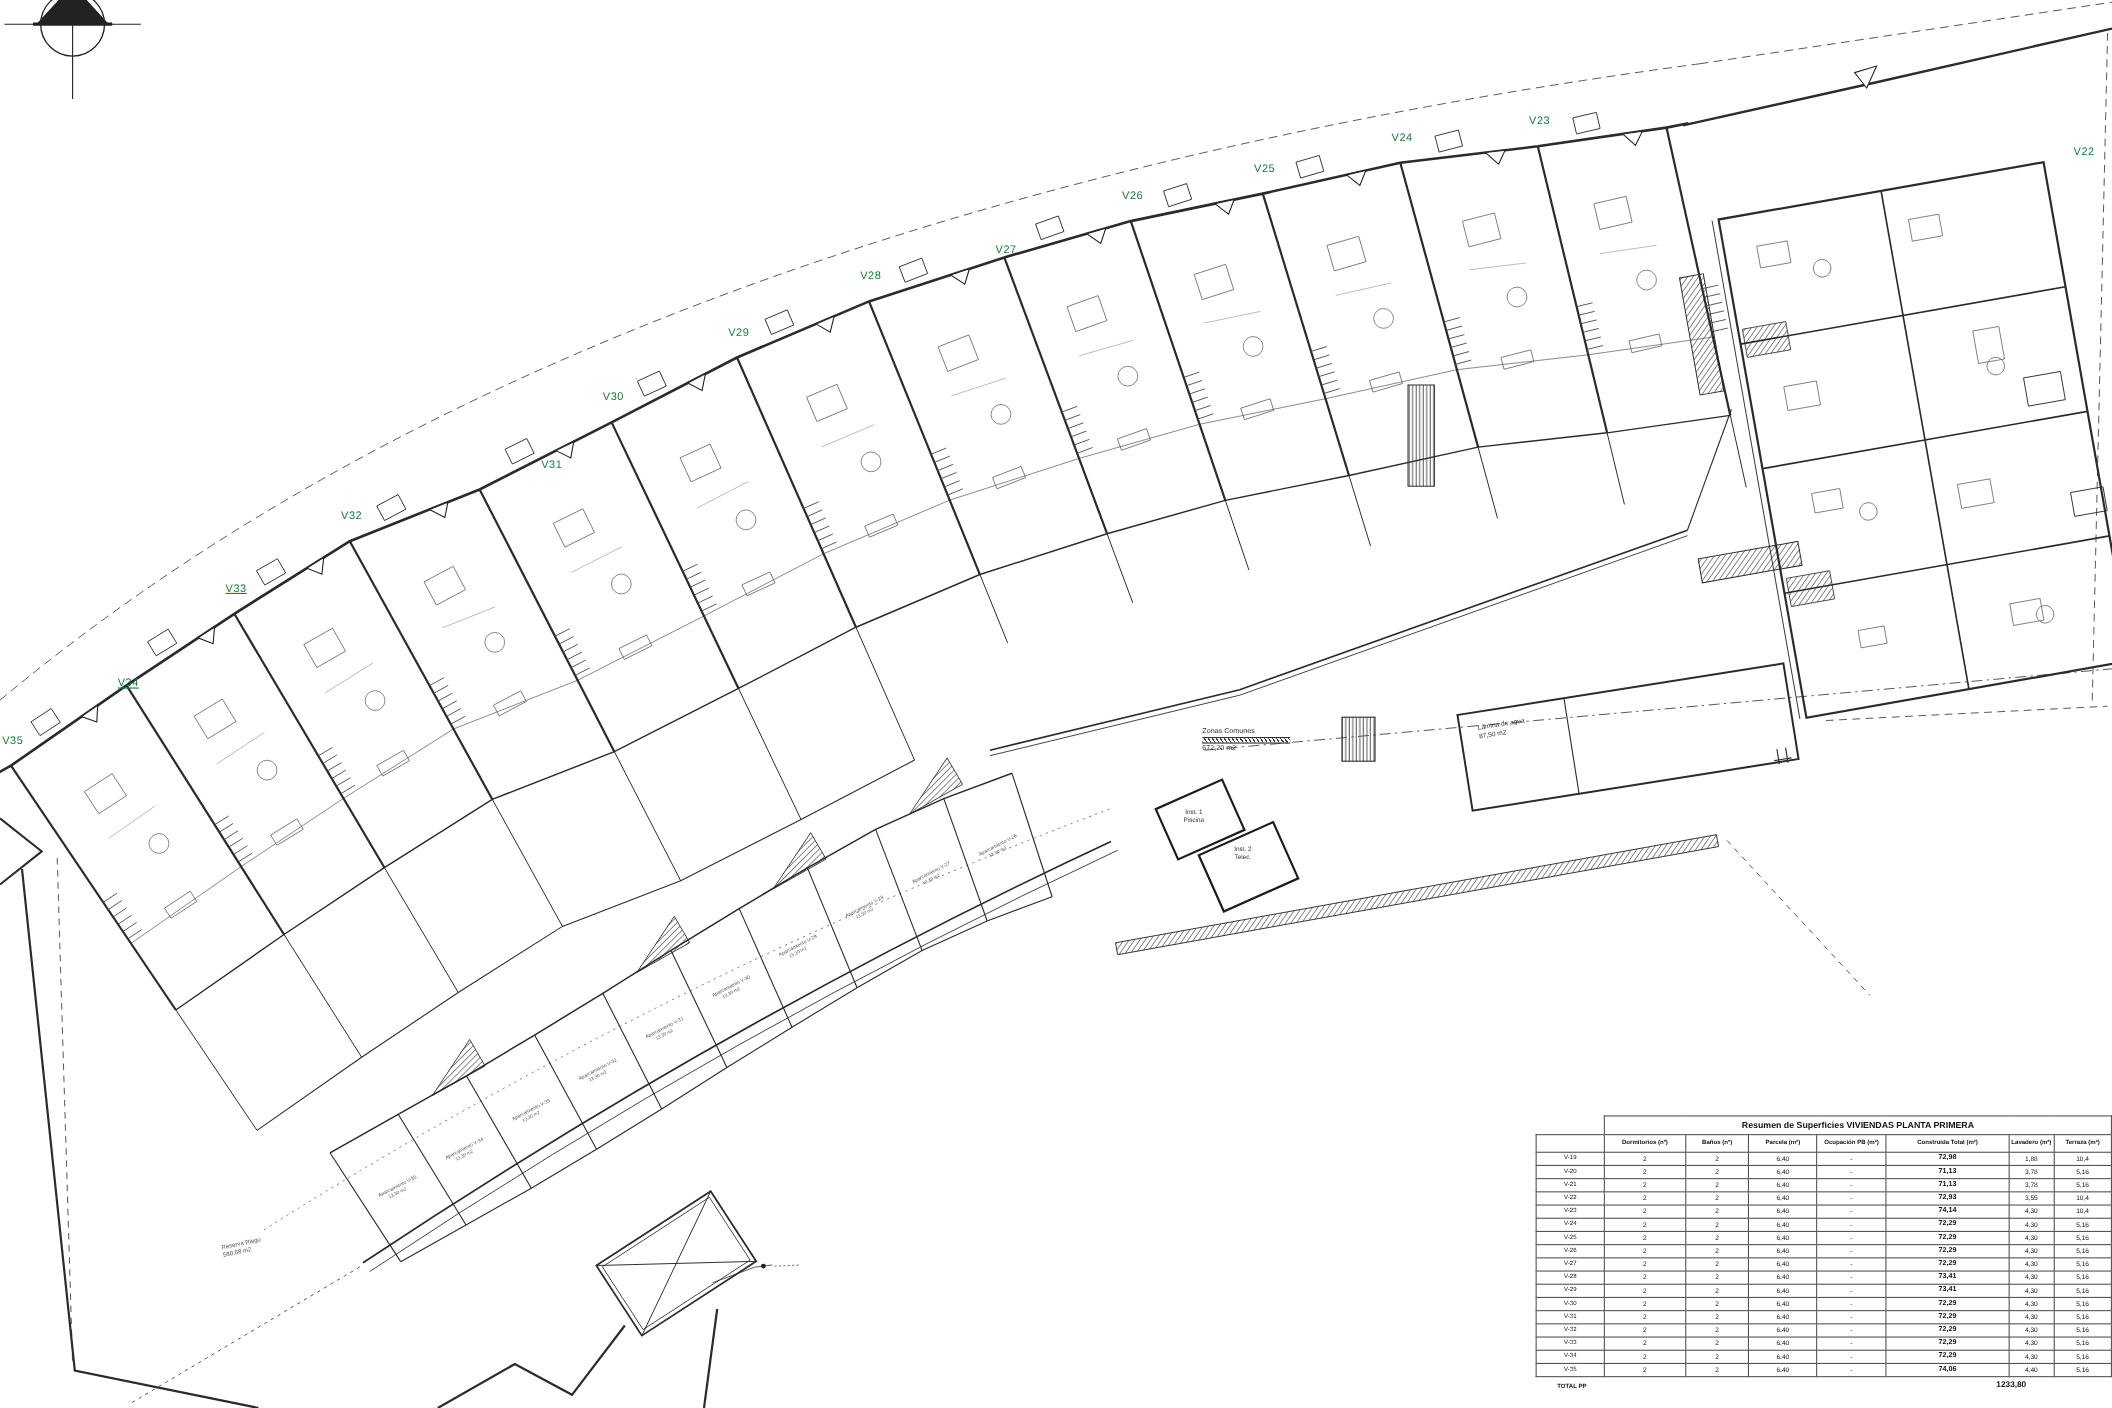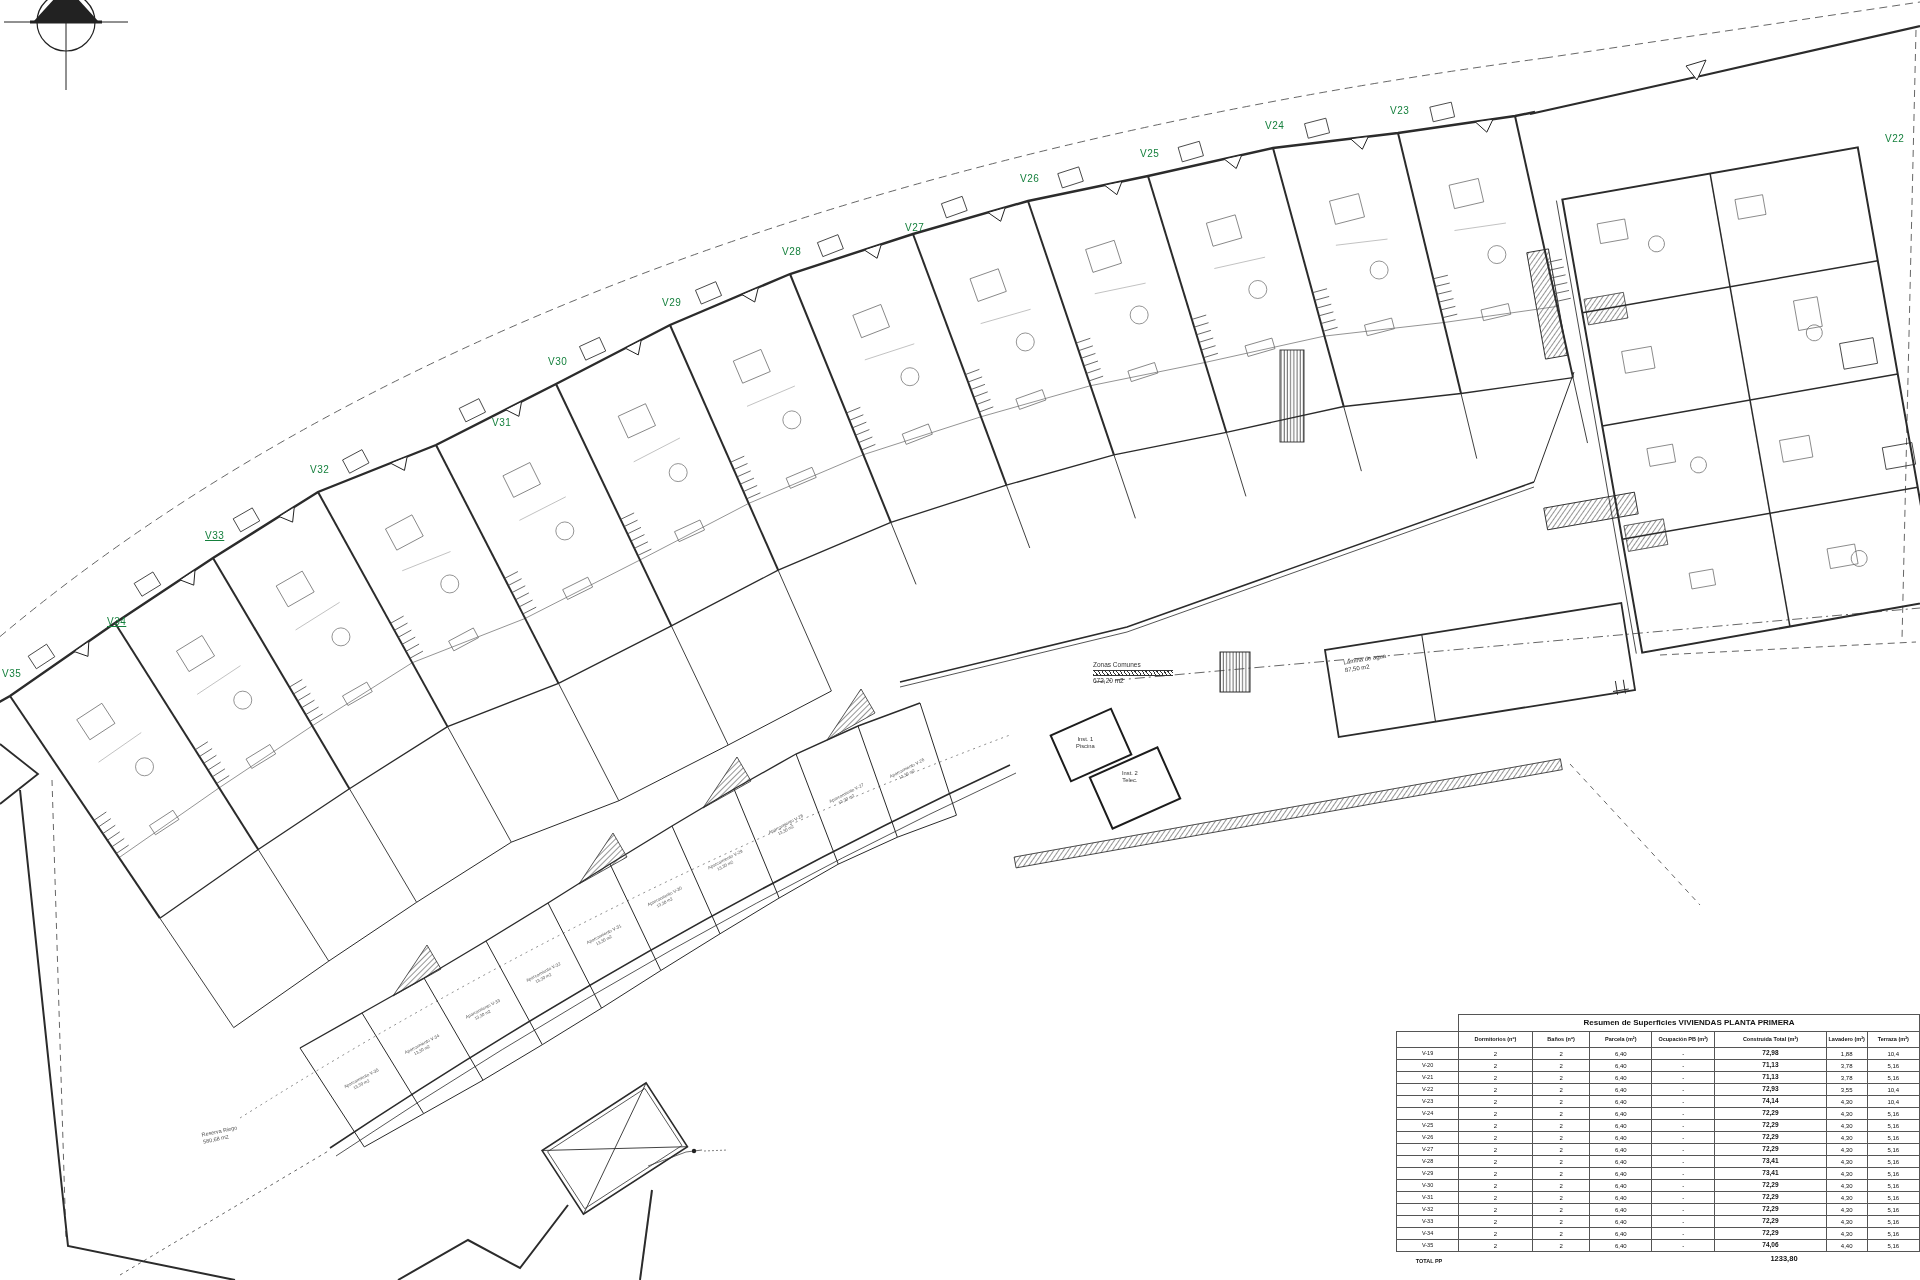--- a/index.html
+++ b/index.html
@@ -17,21 +17,21 @@
   table{border-collapse:collapse;table-layout:fixed;font-family:"Liberation Sans",sans-serif;}
   td,th{border:0.5px solid #555;padding:0;margin:0;height:11px;line-height:1;
         font-size:6px;text-align:center;color:#111;overflow:hidden;white-space:nowrap;}
   td.rowlbl{font-size:5.5px;}
   td.constr{font-weight:bold;font-size:6.5px;}
   tr.hdr td{font-size:5.5px;font-weight:bold;height:15px;}
   td.title{font-size:8px;font-weight:bold;height:16px;text-align:center;}
   td.blank{border:none;background:transparent;}
   .totlbl{position:absolute;left:1396px;top:1258px;width:66px;text-align:center;
           font-size:5.5px;font-weight:bold;color:#111;}
-  .totval{position:absolute;left:1726px;top:1254px;width:116px;text-align:center;
+  .totval{position:absolute;left:1726px;top:1254px;width:116px;text-align:right;
           font-size:7.5px;font-weight:bold;color:#111;}
 </style>
 </head>
 <body>
 
 <div id="canvas">
 
   <svg width="1920" height="1280" viewBox="0 0 1920 1280">
     <defs>
       <pattern id="hatch1" width="4" height="4" patternUnits="userSpaceOnUse" patternTransform="rotate(45)">

